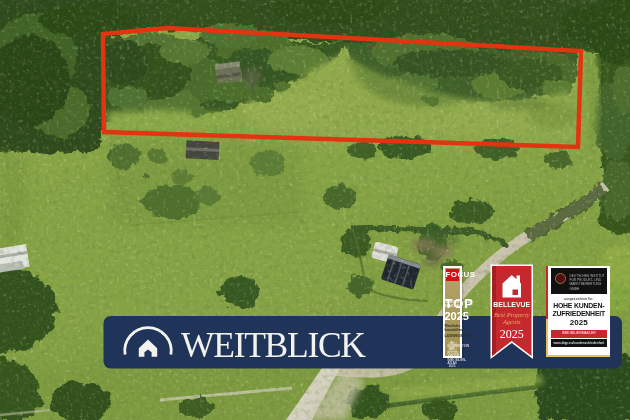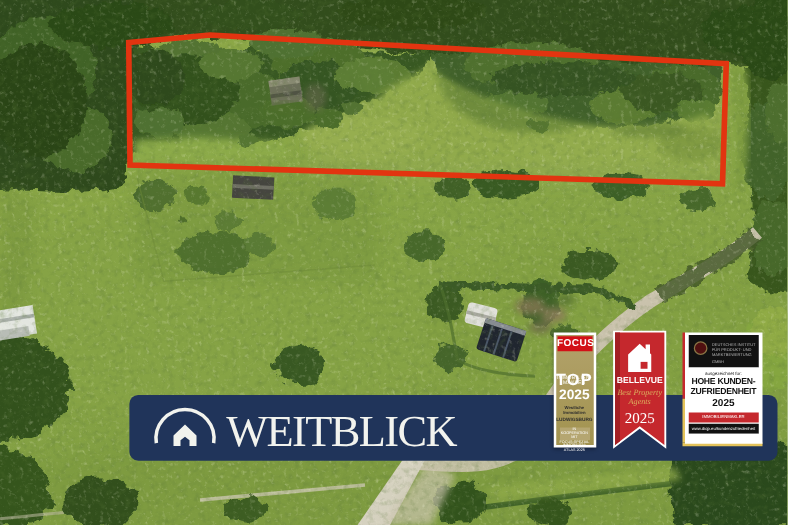--- a/index.html
+++ b/index.html
@@ -218,21 +218,21 @@
 <path d="M103,34 L168,28 L581,51 L578,147 L104,132 Z" fill="none" stroke="#e23410" stroke-width="4.5" stroke-linejoin="miter"></path>
 
 <rect x="103.5" y="316" width="518.5" height="52.5" rx="7" fill="#20345a"></rect>
 
 <path d="M125.1,354.5 A23.2,23.2 0 1 1 170.9,354.5" fill="none" stroke="#f2f3ee" stroke-width="2.8"></path>
 <path d="M138.8,356.8 V348.3 L148,339.5 L157.2,348.3 V356.8 H151.6 V352.2 L148,349.4 L144.4,352.2 V356.8 Z" fill="#f2f3ee"></path>
 <text x="181" y="356.5" font-family="Liberation Serif, serif" font-size="35.5" textLength="185" lengthAdjust="spacing" fill="#f2f3ee">WEITBLICK</text>
 </svg>
 
 
-<div class="ov" style="left:442.5px;top:265.5px;width:34px;height:92px;background:#fff;box-shadow:0 1px 3px rgba(0,0,0,.4);">
+<div class="ov" style="left:442.5px;top:265.5px;width:19px;height:92px;background:#fff;box-shadow:0 1px 3px rgba(0,0,0,.4);">
   <div style="position:absolute;left:2px;top:2px;right:2px;bottom:2px;background:linear-gradient(180deg,#b2a26b,#a2934f);color:#fff;text-align:center;">
     <div style="position:absolute;left:1px;top:1px;right:1px;height:12px;background:#d21117;color:#fff;font-weight:bold;font-size:8px;line-height:12px;letter-spacing:0.4px;">FOCUS</div>
     <div style="position:absolute;top:28px;width:100%;font-size:13px;font-weight:bold;letter-spacing:1px;">TOP</div>
     <div style="position:absolute;top:32px;width:100%;font-size:4px;line-height:4.5px;letter-spacing:.3px;">IMMOBILIEN-<br>MAKLER</div>
     <div style="position:absolute;top:42px;width:100%;font-size:11px;font-weight:bold;">2025</div>
     <div style="position:absolute;top:56px;width:100%;font-size:3.4px;line-height:4px;color:#2c2c2c;font-weight:bold;">Westliche<br>Immobilien</div>
     <div style="position:absolute;top:66px;width:100%;font-size:3.8px;color:#2c2c2c;font-weight:bold;">LUDWIGSBURG</div>
     <div style="position:absolute;top:74px;left:3px;right:3px;height:10px;background:#b5a671;font-size:3px;line-height:3.4px;color:#fff;">IN KOOPERATION MIT<br>FOCUS-SPEZIAL<br>IMMOBILIEN-ATLAS 2025</div>
   </div>
 </div>

